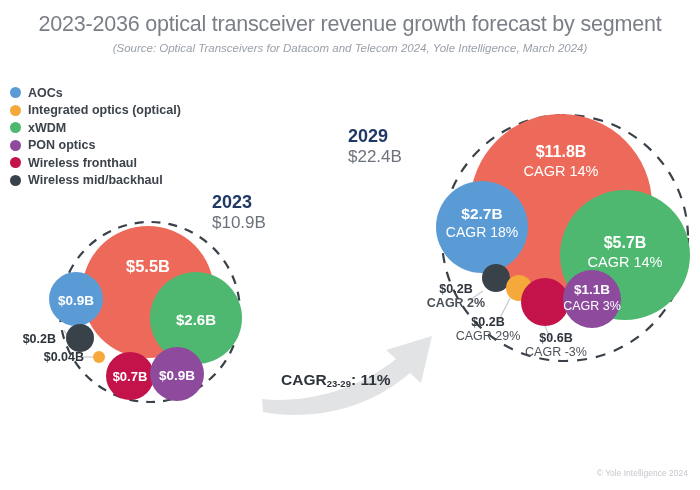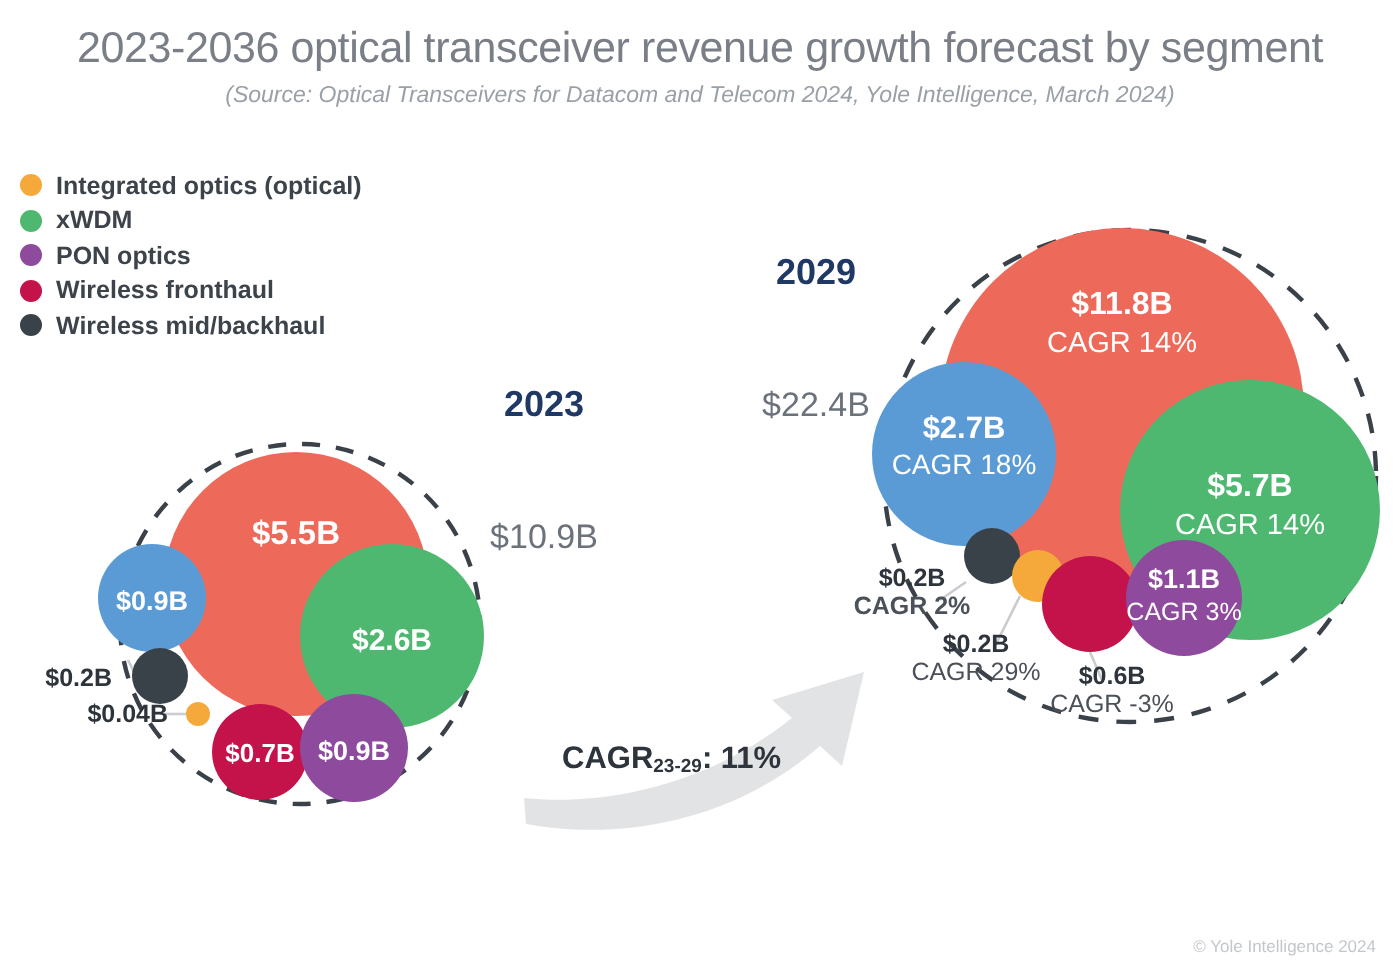--- a/index.html
+++ b/index.html
@@ -22,23 +22,23 @@
     white-space:nowrap;
   }
 
   
   .legend{position:absolute;left:10px;top:84px;}
   .legend-row{display:flex;align-items:center;height:17.5px;}
   .legend-dot{width:11px;height:11px;border-radius:50%;flex:0 0 auto;margin-right:7px;}
   .legend-label{font-size:12.5px;color:#3d434b;font-weight:600;white-space:nowrap;}
 
   
-  .year-block{position:absolute;text-align:center;}
+  .year-block{position:absolute;text-align:left;}
   .year-name{font-size:18px;font-weight:700;color:#1f3864;line-height:20px;}
-  .year-total{font-size:17px;font-weight:400;color:#6c727b;line-height:21px;margin-top:46px;}
+  .year-total{font-size:17px;font-weight:400;color:#6c727b;line-height:21px;}
 
   
   svg.canvas{position:absolute;left:0;top:0;width:700px;height:490px;}
 
   
   .bub-val{font-family:"Liberation Sans",sans-serif;font-weight:700;fill:#ffffff;}
   .bub-cagr{font-family:"Liberation Sans",sans-serif;font-weight:400;fill:#ffffff;}
 
   
   .callout{position:absolute;white-space:nowrap;line-height:14px;}
@@ -61,20 +61,24 @@
 </style>
 </head>
 <body>
 
 <div id="root">
 
   <div class="title">2023-2036 optical transceiver revenue growth forecast by segment</div>
   <div class="subtitle">(Source: Optical Transceivers for Datacom and Telecom 2024, Yole Intelligence, March 2024)</div>
 
   <div class="legend">
+    <div class="legend-row">
+      <span class="legend-dot" style="background:#5B9BD5"></span>
+      <span class="legend-label">AOCs</span>
+    </div>
     <div class="legend-row">
       <span class="legend-dot" style="background:#F6A93B"></span>
       <span class="legend-label">Integrated optics (optical)</span>
     </div>
     <div class="legend-row">
       <span class="legend-dot" style="background:#4EB871"></span>
       <span class="legend-label">xWDM</span>
     </div>
     <div class="legend-row">
       <span class="legend-dot" style="background:#8E4A9C"></span>

